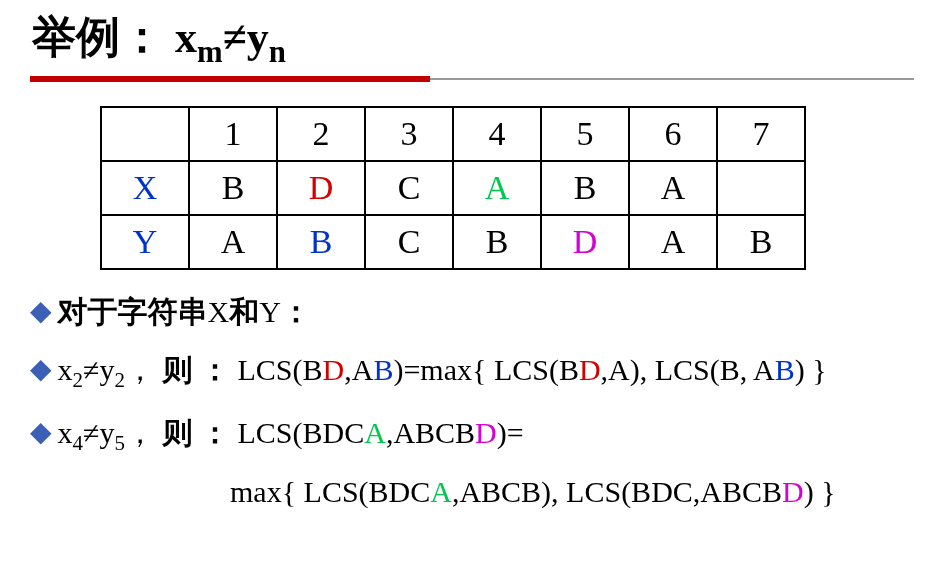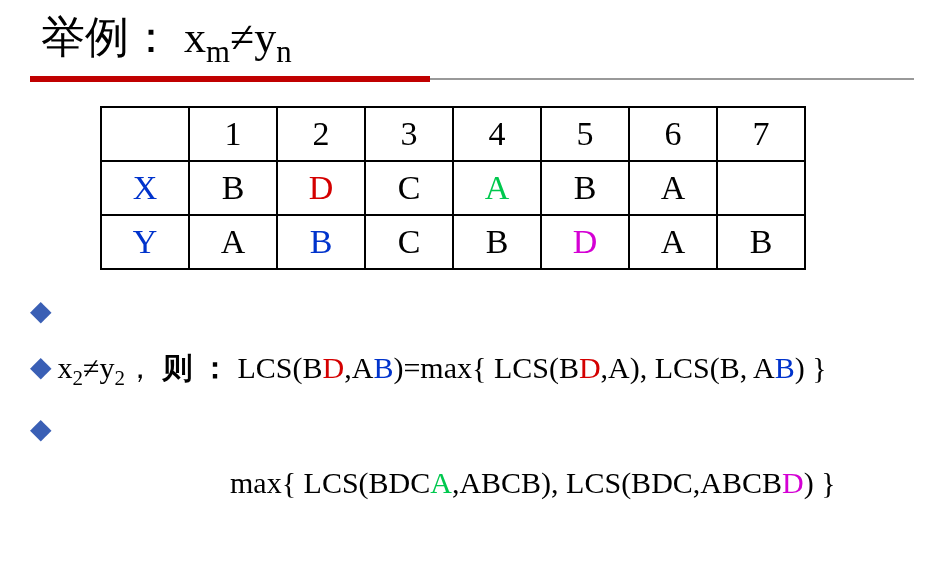--- a/index.html
+++ b/index.html
@@ -11,22 +11,22 @@
     background: #fff;
     color: #000;
     box-sizing: border-box;
     overflow: hidden;
   }
   .slide {
     padding: 8px 30px 0 30px;
   }
   .title {
     font-size: 44px;
-    font-weight: normal;
-    margin: 0 0 6px 11px;
+    font-weight: bold;
+    margin: 0 0 6px 2px;
   }
   .title .ne { font-family: "Times New Roman", serif; }
   .subm, .subn { font-size: 70%; vertical-align: sub; }
   .rule-wrap {
     display: flex;
     align-items: center;
     margin-bottom: 24px;
   }
   .rule-red {
     height: 6px;
@@ -127,32 +127,40 @@
       <td>B</td>
       <td class="mag">D</td>
       <td>A</td>
       <td>B</td>
     </tr>
   </tbody>
     </table>
 
   <div class="bul">
     <span class="dia">◆</span>
+    <span>
+      <span class="kai">对于字符串</span><span class="tnr">X</span><span class="kai">和</span><span class="tnr">Y</span><span class="kai">：</span>
+    </span>
   </div>
 
   <div class="bul">
     <span class="dia">◆</span>
     <span class="tnr">
       <span>x</span><span class="subs">2</span><span>≠</span><span>y</span><span class="subs">2</span><span>，</span>
       <span class="kai">则 ：</span>
       <span>LCS(</span><span>B</span><span class="red">D</span><span>,</span><span>A</span><span class="blue">B</span><span>)</span><span>=max{ </span><span>LCS(</span><span>B</span><span class="red">D</span><span>,A),  LCS(B, A</span><span class="blue">B</span><span>) }</span>
     </span>
   </div>
 
   <div class="bul">
     <span class="dia">◆</span>
+    <span class="tnr">
+      <span>x</span><span class="subs">4</span><span>≠</span><span>y</span><span class="subs">5</span><span>，</span>
+      <span class="kai">则 ：</span>
+      <span>LCS(BDC</span><span class="green">A</span><span>,ABCB</span><span class="mag">D</span><span>)=</span>
+    </span>
   </div>
 
   <div class="cont">
     <span>max{ LCS(BDC</span><span class="green">A</span><span>,ABCB),  LCS(BDC,ABCB</span><span class="mag">D</span><span>) }</span>
   </div>
 
 </div>
 
 </body></html>

